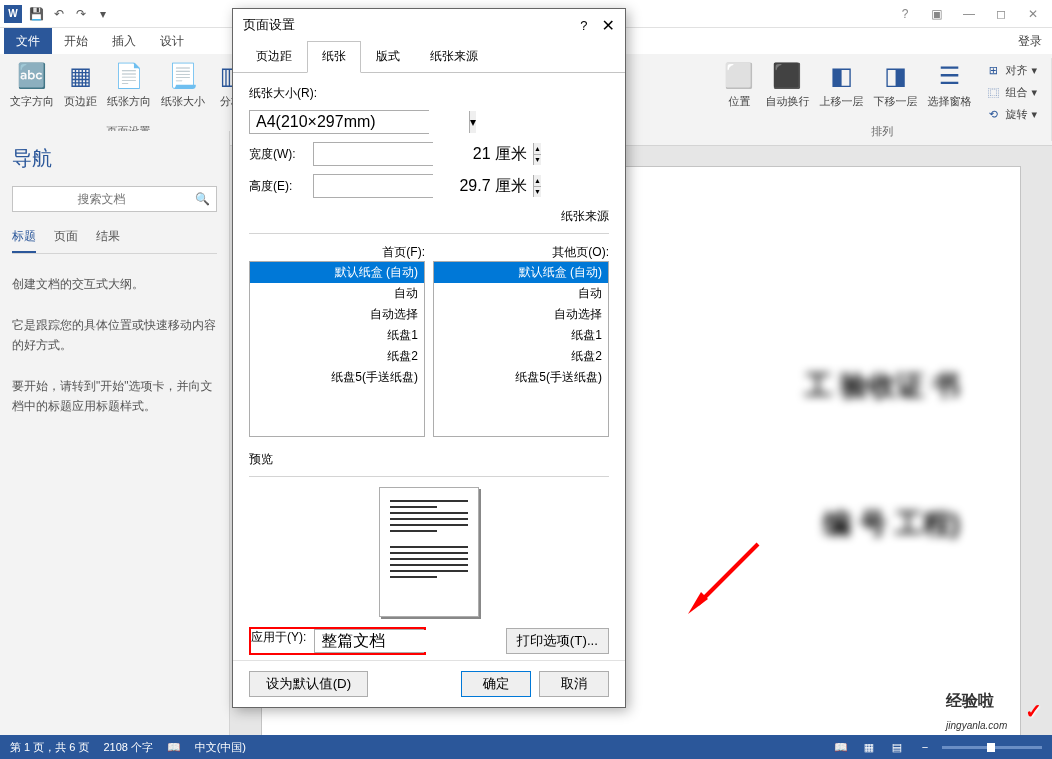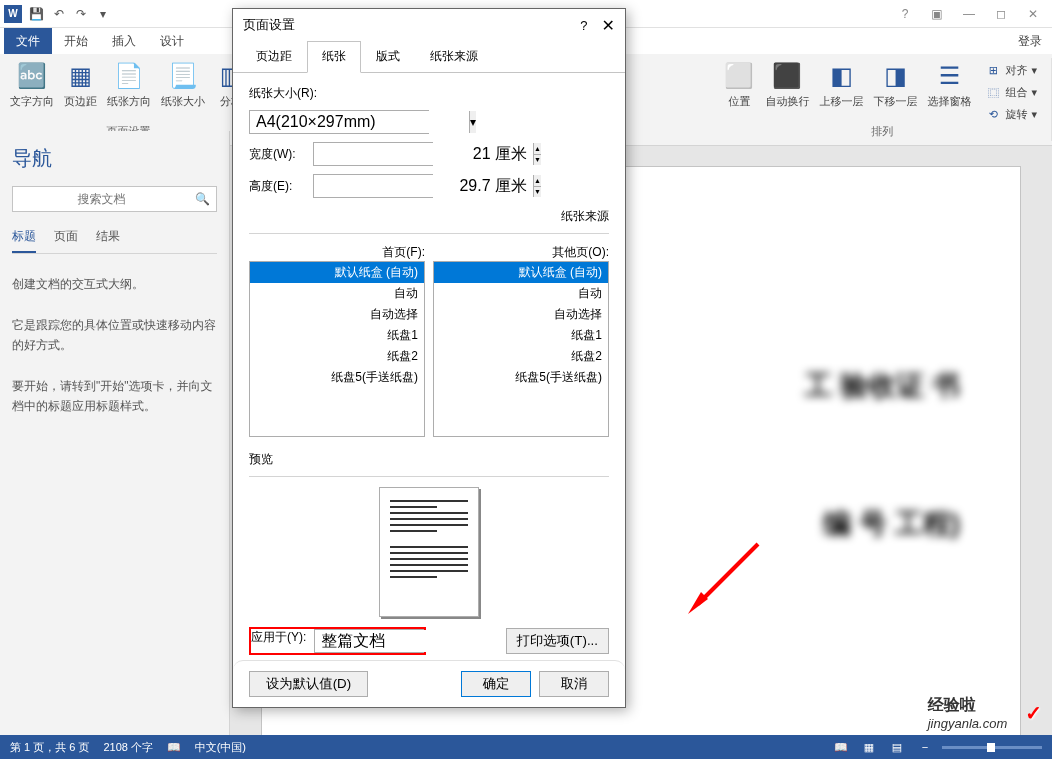--- a/index.html
+++ b/index.html
@@ -75,36 +75,36 @@
 .listbox .item { padding: 2px 6px; cursor: pointer; }
 .listbox .item.selected { background: #0078d7; color: #fff; }
 .preview-section { margin-top: 14px; }
 .preview-box { width: 100px; height: 130px; border: 1px solid #adadad; margin: 10px auto; background: #fff; padding: 12px 10px; box-shadow: 2px 2px 0 #888; }
 .preview-box .line { height: 2px; background: #333; margin-bottom: 4px; }
 .preview-box .line.short { width: 60%; }
 .arrow-annotation { position: absolute; left: 450px; top: 530px; width: 80px; height: 80px; pointer-events: none; }
 .apply-row { margin-top: 10px; display: flex; align-items: center; position: relative; }
 .red-box { border: 2px solid #ff0000; padding: 0; display: inline-flex; gap: 8px; }
 .print-btn { margin-left: auto; height: 26px; padding: 0 10px; border: 1px solid #adadad; background: #efefef; cursor: pointer; }
-.dialog-footer { padding: 10px 16px; display: flex; gap: 8px; border-top: 1px solid #e1e1e1; border-radius: 10px; }
+.dialog-footer { padding: 10px 16px; display: flex; gap: 8px; border-top: 1px solid #e1e1e1; }
 .dlg-btn { height: 26px; padding: 0 16px; border: 1px solid #adadad; background: #efefef; cursor: pointer; min-width: 70px; }
 .dlg-btn.primary { border-color: #0078d7; }
 .spacer-flex { flex: 1; }
 
 
 .status-bar { position: absolute; bottom: 0; left: 0; right: 0; height: 24px; background: #2b579a; color: #fff; display: flex; align-items: center; padding: 0 10px; font-size: 11px; gap: 14px; }
 .status-right { margin-left: auto; display: flex; gap: 6px; align-items: center; }
 .status-btn { width: 22px; height: 18px; display: flex; align-items: center; justify-content: center; cursor: pointer; }
 .zoom-slider { width: 100px; height: 3px; background: #6a8ec5; position: relative; }
 .zoom-thumb { position: absolute; left: 45px; top: -3px; width: 8px; height: 9px; background: #fff; }
 
 
 .watermark { position: absolute; right: 10px; bottom: 28px; display: flex; align-items: center; gap: 18px; font-weight: bold; color: #333; text-shadow: 1px 1px 2px #fff; }
 .watermark .check { color: #ff0000; font-size: 20px; font-weight: bold; }
-.watermark .small { font-size: 13px; display: block; font-weight: normal; font-style: italic; }
+.watermark .small { font-size: 10px; display: block; font-weight: normal; font-style: italic; margin-top: 8px; }
 </style>
 </head>
 <body>
 
 <div class="title-bar">
   <div class="word-icon">W</div>
   <div class="qat-btn">💾</div>
   <div class="qat-btn">↶</div>
   <div class="qat-btn">↷</div>
   <div class="qat-btn">▾</div>

